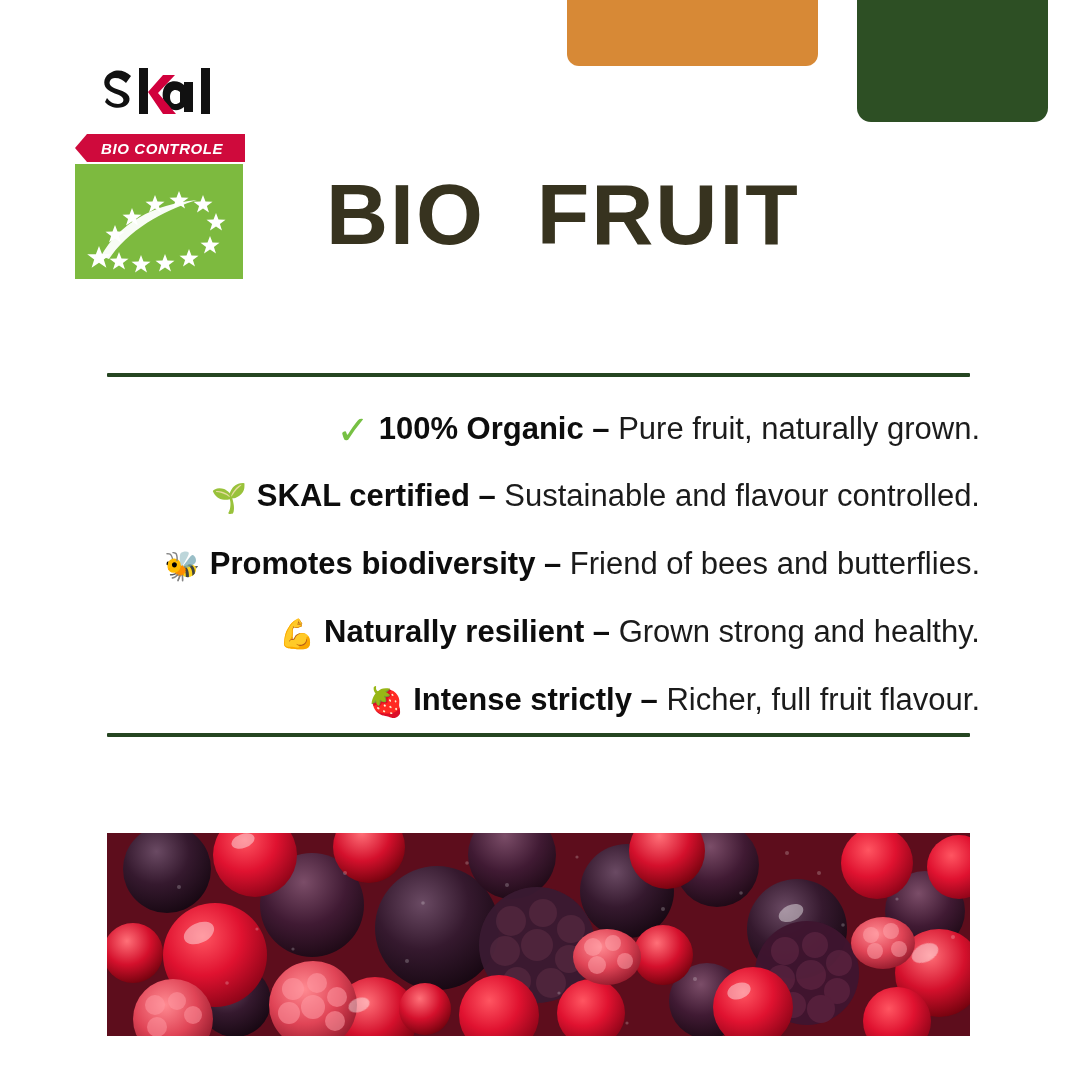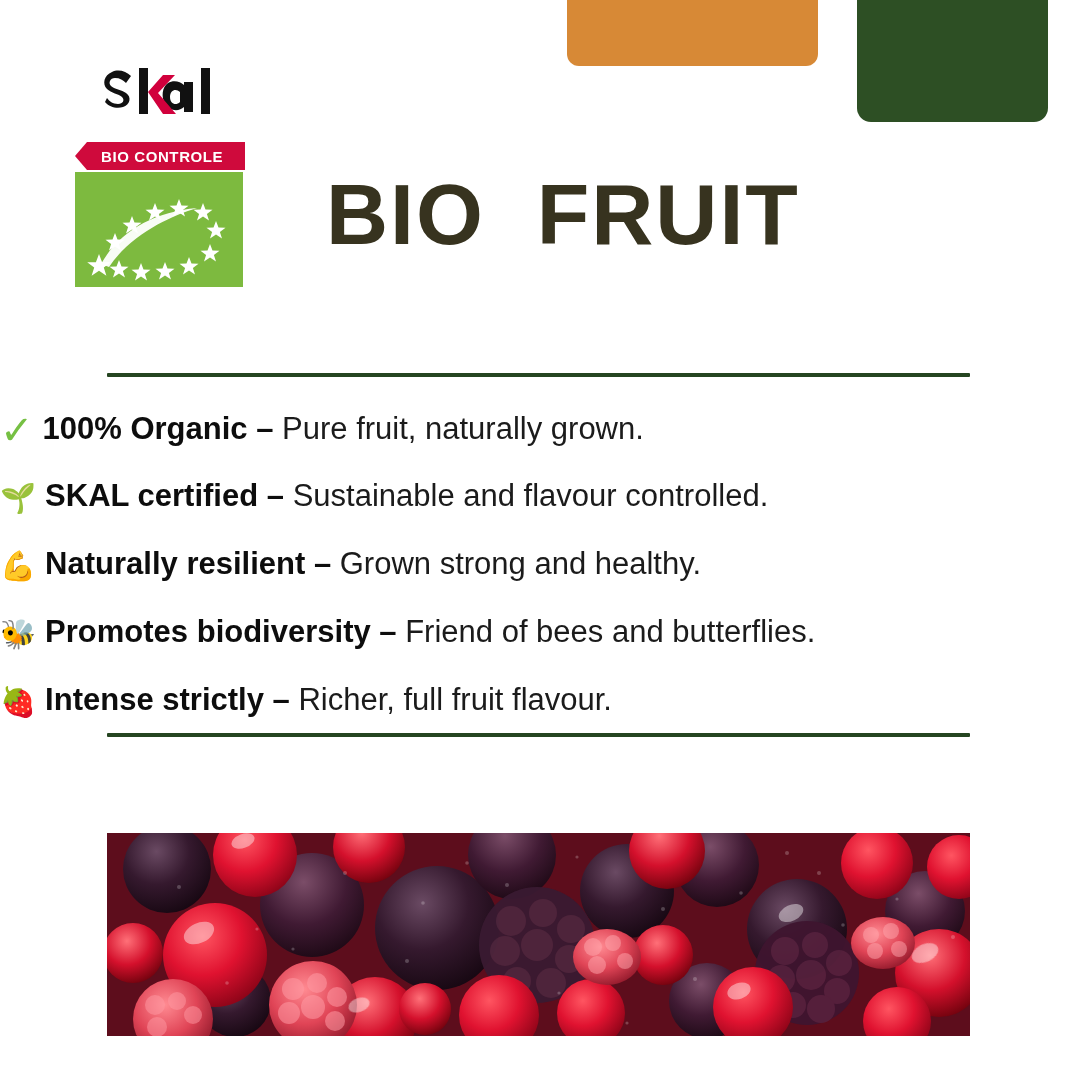--- a/index.html
+++ b/index.html
@@ -26,22 +26,22 @@
   }
 
   
   .logo-block{position:absolute;left:75px;top:66px;width:246px;}
   .skal-word{
     height:52px;position:relative;margin-left:26px;
   }
   .skal-word svg{display:block;}
 
   .bio-banner{
-    position:relative;margin-top:24px;margin-left:0;
-    width:170px;height:28px;
+    position:relative;margin-top:16px;margin-left:0;
+    width:170px;height:28px;font-style:italic;
   }
   .bio-banner svg{display:block;}
 
   .eu-leaf{
     margin-top:2px;margin-left:0;
     width:168px;height:115px;background:#7dba3f;
     position:relative;overflow:hidden;
   }
   .eu-leaf svg{display:block;}
 
@@ -59,21 +59,21 @@
   .rule{
     position:absolute;left:107px;width:863px;height:4px;
     background:#254521;border-radius:1px;
   }
   .rule-top{top:373px;}
   .rule-bottom{top:733px;}
 
   
   .benefits{
     position:absolute;left:0;top:396px;width:980px;
-    text-align:left;
+    text-align:right;
   }
   .benefit{
     display:block;
     font-size:31px;
     line-height:65px;
     color:#141414;
     white-space:nowrap;
     font-family:"Liberation Sans", sans-serif;
   }
   .benefit .ico{
@@ -160,25 +160,25 @@
 
     <div class="benefit">
       <span class="ico check">✓</span><span class="lead">100% Organic</span><span class="dash"> – </span><span class="rest">Pure fruit, naturally grown.</span>
     </div>
 
     <div class="benefit">
       <span class="ico">🌱</span><span class="lead">SKAL certified</span><span class="dash"> – </span><span class="rest">Sustainable and flavour controlled.</span>
     </div>
 
     <div class="benefit">
+      <span class="ico">🐝</span><span class="lead">Promotes biodiversity</span><span class="dash"> – </span><span class="rest">Friend of bees and butterflies.</span>
+    </div>
+
+    <div class="benefit">
       <span class="ico">💪</span><span class="lead">Naturally resilient</span><span class="dash"> – </span><span class="rest">Grown strong and healthy.</span>
-    </div>
-
-    <div class="benefit">
-      <span class="ico">🐝</span><span class="lead">Promotes biodiversity</span><span class="dash"> – </span><span class="rest">Friend of bees and butterflies.</span>
     </div>
 
     <div class="benefit">
       <span class="ico">🍓</span><span class="lead">Intense strictly</span><span class="dash"> – </span><span class="rest">Richer, full fruit flavour.</span>
     </div>
 
   </div>
 
   <div class="rule rule-bottom"></div>
 

